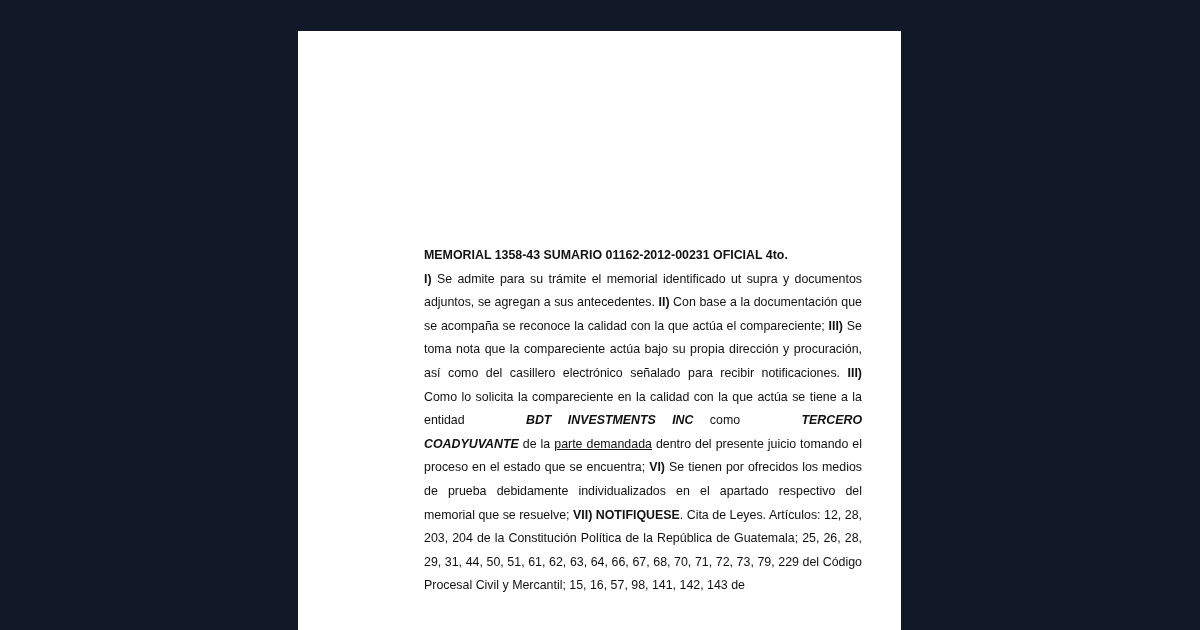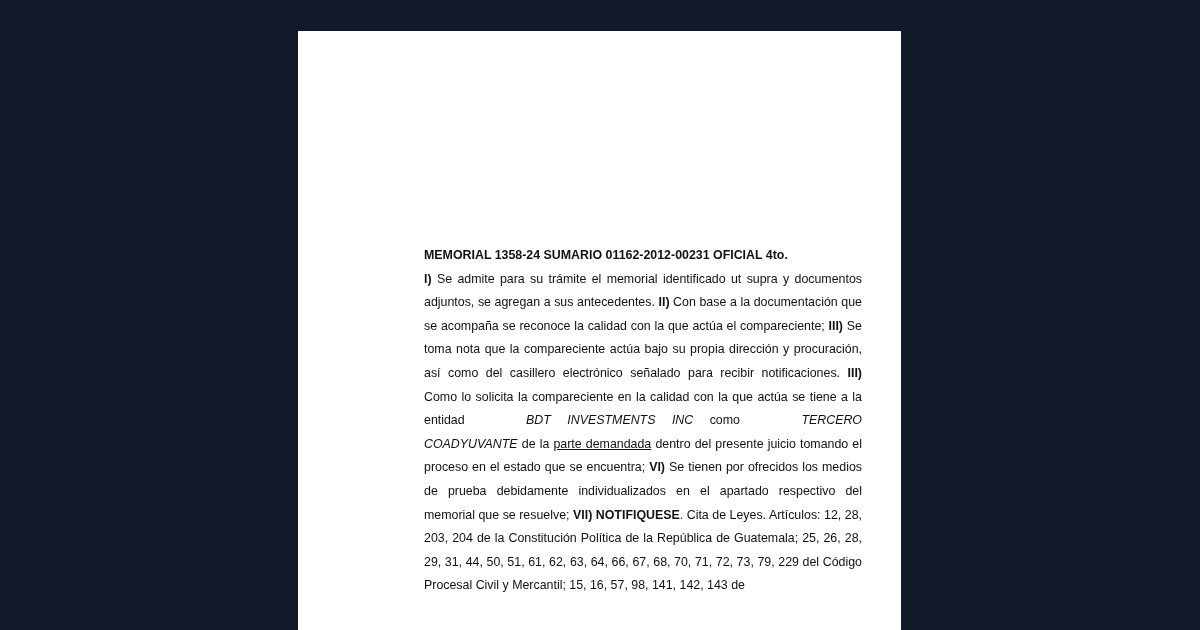--- a/index.html
+++ b/index.html
@@ -20,25 +20,25 @@
     position: absolute;
     left: 126px; top: 213px;
     width: 438px;
     color: #111;
     font-size: 12.4px;
     line-height: 23.6px;
     text-align: justify;
   }
   .content p { margin: 0; }
   .b { font-weight: bold; }
-  .bi { font-weight: normal; font-style: italic; margin-left: 45px; }
+  .bi { font-weight: bold; font-style: italic; margin-left: 45px; }
   .u { text-decoration: underline; }
   .heading { font-weight: bold; }
 </style>
 </head>
 <body>
 
 <div class="page">
   <div class="content">
-    <p class="heading">MEMORIAL 1358-24 SUMARIO 01162-2012-00231 OFICIAL 4to.</p>
+    <p class="heading">MEMORIAL 1358-43 SUMARIO 01162-2012-00231 OFICIAL 4to.</p>
     <p><span class="b">I)</span><span> Se admite para su trámite el memorial identificado ut supra y documentos adjuntos, se agregan a sus antecedentes.  </span><span class="b">II)</span><span> Con base a la documentación que se acompaña se reconoce la calidad con la que actúa el compareciente; </span><span class="b">III)</span><span> Se toma nota que la compareciente actúa bajo su propia dirección y procuración, así como del casillero electrónico señalado para recibir notificaciones. </span><span class="b">III)</span><span> Como lo solicita la compareciente en la calidad con la que actúa se tiene a la entidad </span><span class="bi">BDT INVESTMENTS INC</span><span> como </span><span class="bi">TERCERO COADYUVANTE</span><span> de la </span><span class="u">parte demandada</span><span> dentro del presente juicio tomando el proceso en el estado que se encuentra; </span><span class="b">VI)</span><span> Se tienen por ofrecidos los medios de prueba debidamente individualizados en el apartado respectivo del memorial que se resuelve; </span><span class="b">VII) NOTIFIQUESE</span><span>. Cita de Leyes. Artículos: 12, 28, 203, 204 de la Constitución Política de la República de Guatemala;  25, 26, 28, 29, 31, 44, 50, 51, 61, 62, 63, 64, 66, 67, 68, 70, 71, 72, 73, 79, 229 del Código Procesal Civil y Mercantil; 15, 16, 57, 98, 141, 142, 143 de</span></p>
   </div>
 </div>
 
 </body></html>

